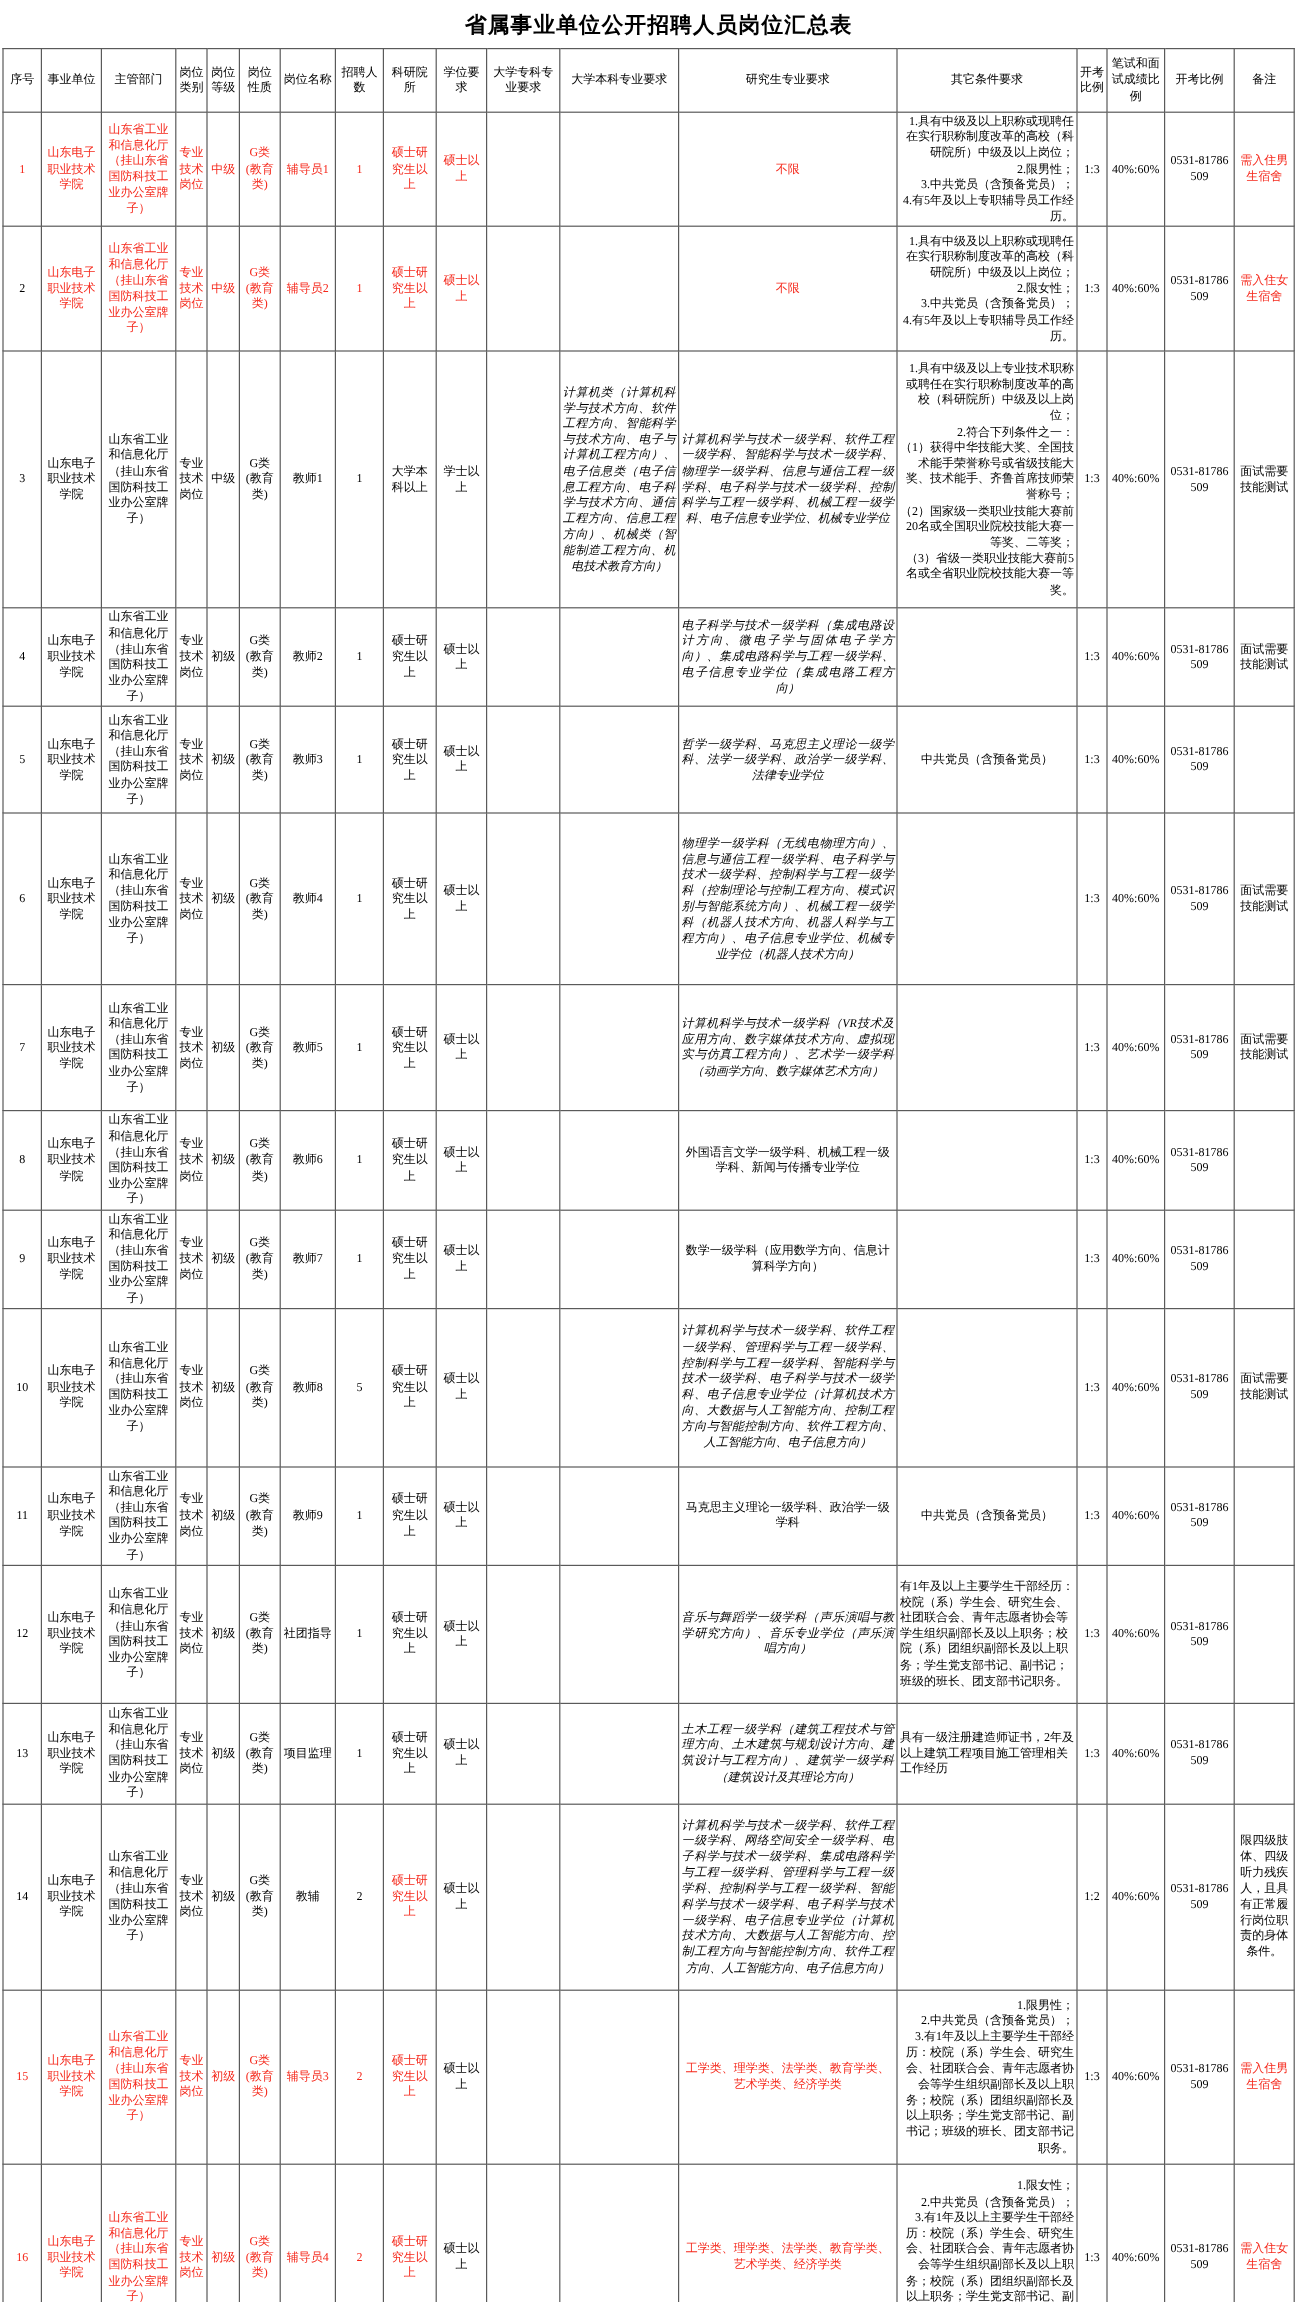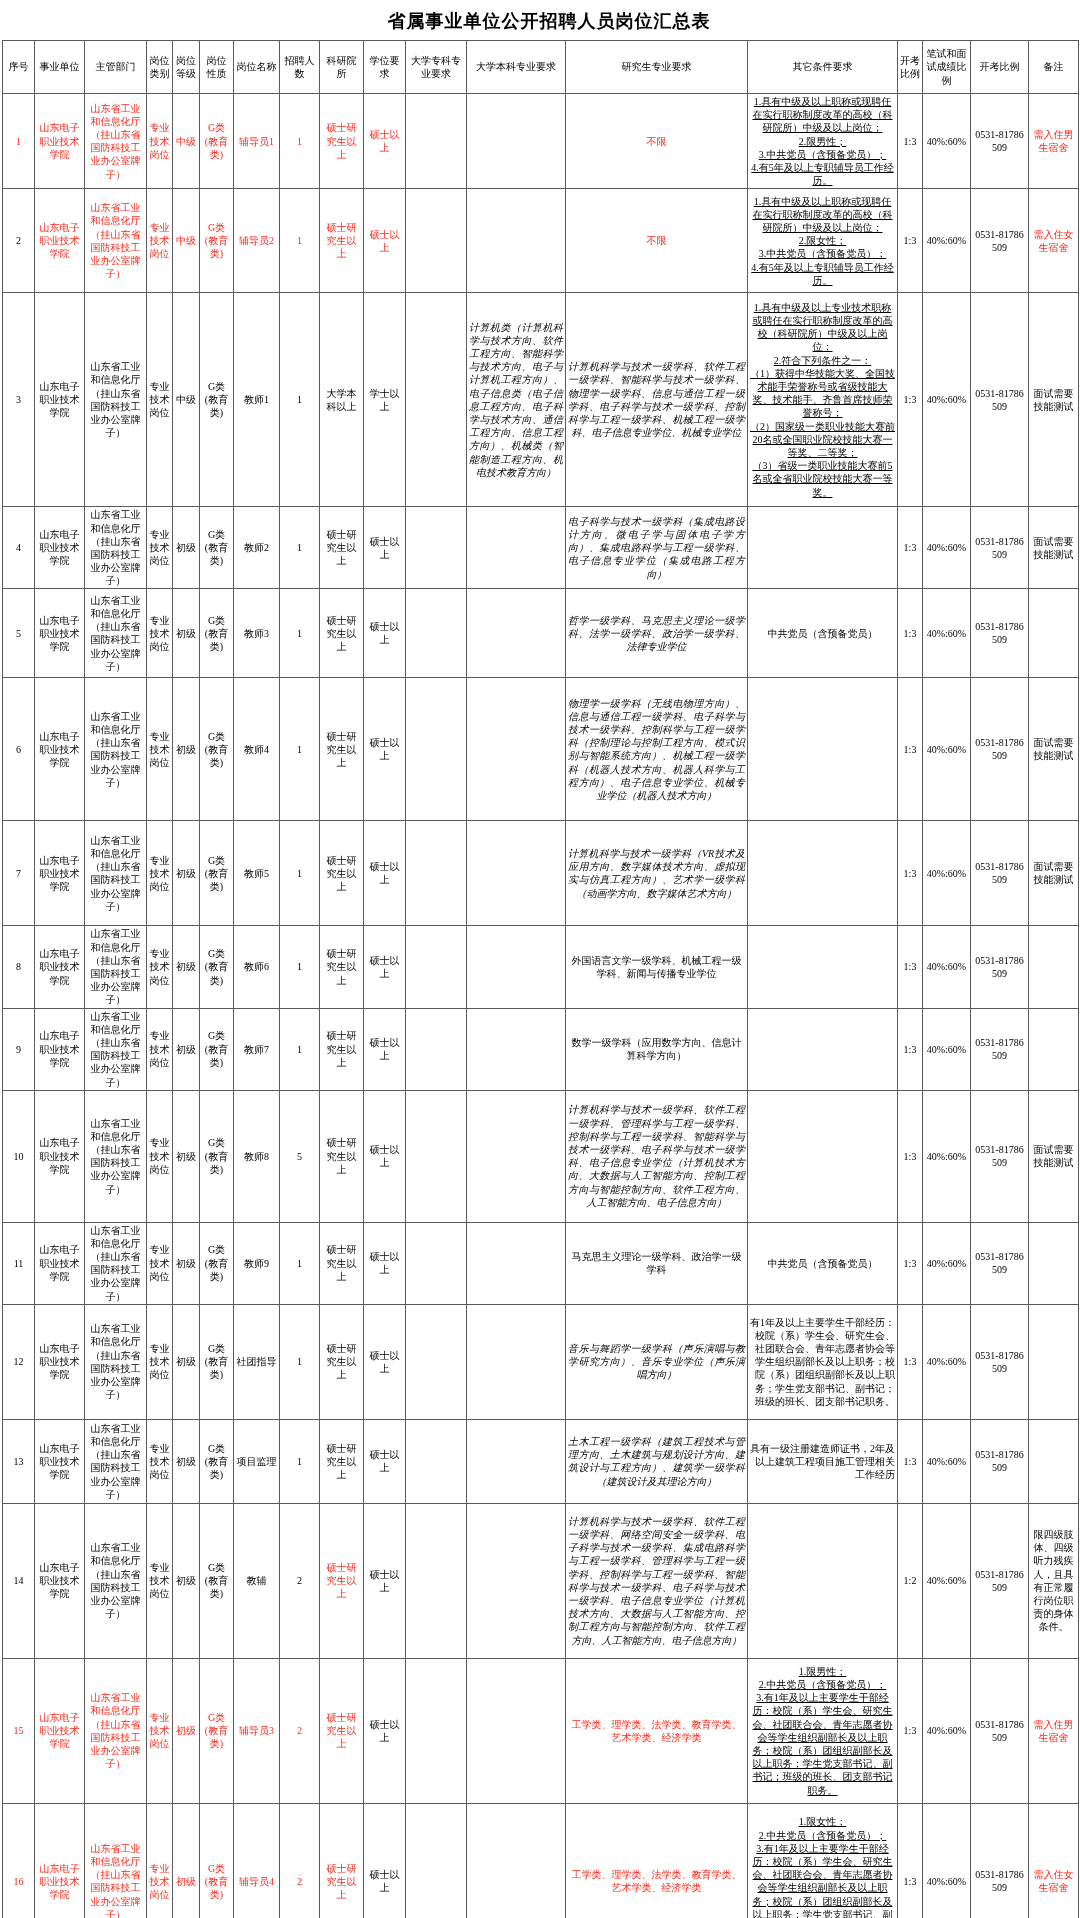--- a/index.html
+++ b/index.html
@@ -4,23 +4,23 @@
 <style>
   html,body { margin:0; padding:0; background:#ffffff; color:#000;
     font-family:"Liberation Serif","DejaVu Serif",serif; }
   .page { width:1080px; }
   .title { text-align:center; font-size:18px; font-weight:bold;
     padding:9px 0 7px 18px; margin:0; letter-spacing:1px; }
   table { border-collapse:collapse; table-layout:fixed; width:1076px; margin-left:2px; }
   th,td { border:1px solid #5a5a5a; padding:1px 2px; font-size:10px; line-height:1.32;
     text-align:center; vertical-align:middle; overflow:hidden; word-break:break-all; }
   th { font-weight:normal; }
-  td.left { text-align:right; }
+  td.left { text-align:left; }
   td.just { text-align:justify; text-align-last:center;font-style:italic; }
-  td.pre { white-space:pre-line; text-align:center;text-decoration:underline; }
+  td.pre { white-space:pre-line; text-align:right; }
   .red { color:var(--red,#f5281b); }
 </style>
 </head>
 <body>
 
 <div class="page">
   <h1 class="title">省属事业单位公开招聘人员岗位汇总表</h1>
   <table>
     <colgroup>
         <col style="width: 32px;">

